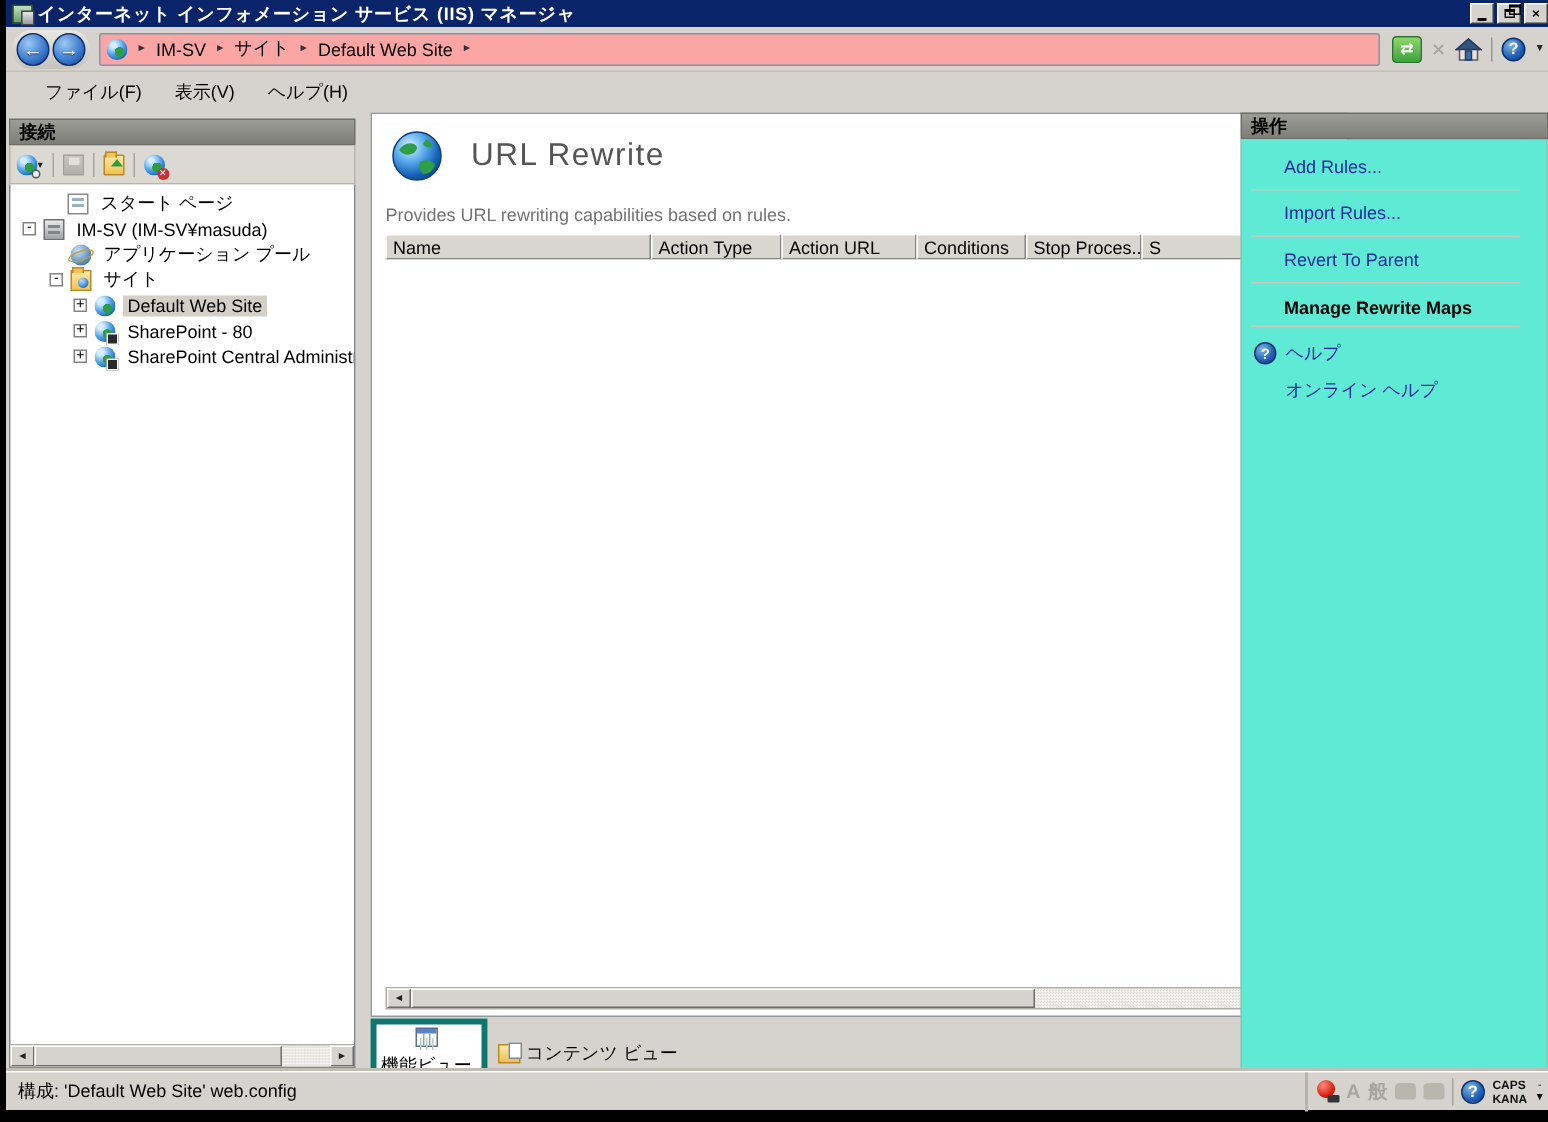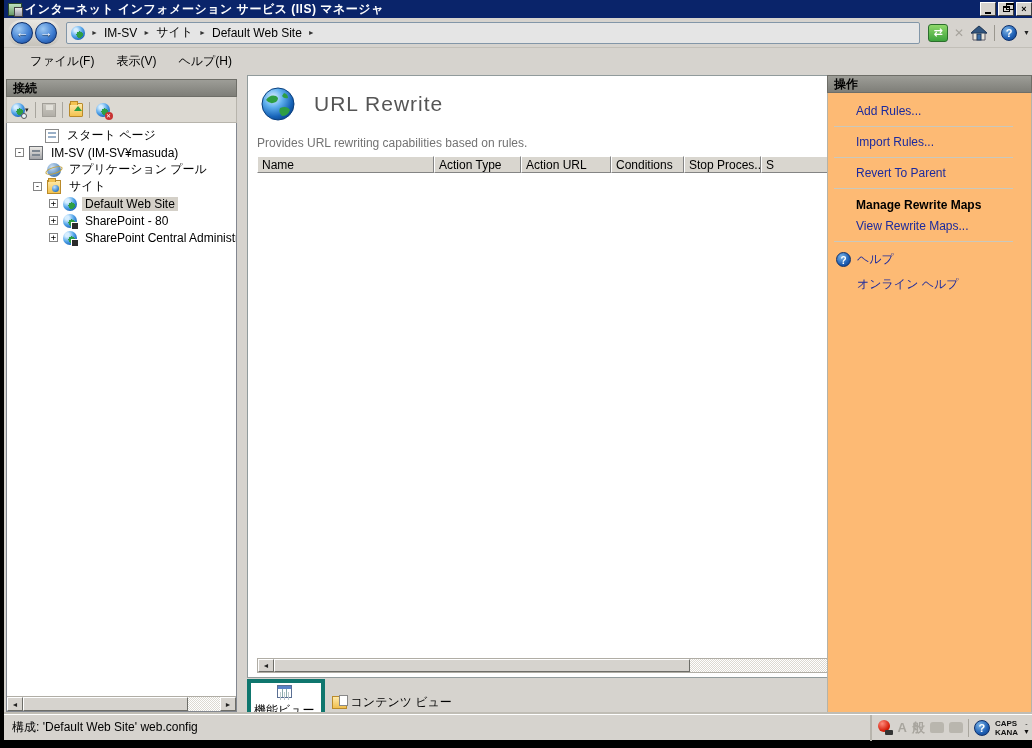--- a/index.html
+++ b/index.html
@@ -27,21 +27,21 @@
 
   
   .navbar { position:absolute; left:0; top:18px; right:0; height:30px; background:#d6d3ce;
             display:flex; align-items:center; padding:0 4px; border-bottom:1px solid #c2bfb8; }
   .nav-pill { background:linear-gradient(#e9e7e2,#c6c3bb); border-radius:13px; height:26px;
               display:flex; align-items:center; padding:0 3px; gap:2px; margin-right:6px; }
   .nav-circle { width:22px; height:22px; border-radius:50%; color:#fff; font-size:13px; font-weight:bold;
               display:flex; align-items:center; justify-content:center;
               background:radial-gradient(circle at 35% 30%, #9cc8f2, #3f7ed2 55%, #123f8e);
               border:1px solid #0d2f6b; text-shadow:0 1px 1px #123; }
-  .addressbar { flex:1; height:22px; background:#e5e5e5; border:1px solid #8296a8; border-radius:2px;
+  .addressbar { flex:1; height:22px; background:#fca5a5; border:1px solid #8296a8; border-radius:2px;
               display:flex; align-items:center; padding:0 4px; font-size:12px; gap:6px; }
   .crumb-arrow { font-size:7px; color:#333; }
   .crumb { color:#000; white-space:nowrap; }
   .nav-right { display:flex; align-items:center; gap:6px; margin-left:8px; }
   .btn-refresh { width:20px; height:18px; border-radius:3px; border:1px solid #2c6e2c;
               background:linear-gradient(#8fd86a,#3da33d); color:#fff; font-size:11px; font-weight:bold;
               display:flex; align-items:center; justify-content:center; }
   .btn-stop { color:#a6a39c; font-size:12px; font-weight:bold; }
   .icon-home { width:18px; height:16px; }
   .nav-sep { width:1px; height:16px; background:#9a978f; }
@@ -139,21 +139,21 @@
   .tab-icon-grid::before { content:""; position:absolute; left:0; top:0; right:0; height:3px; background:#5a82c8; }
   .tab-icon-grid::after { content:""; position:absolute; left:4px; top:3px; width:1px; bottom:0; background:#8aa;
              box-shadow:4px 0 0 #8aa, -2px 3px 0 #bcc, 2px 3px 0 #bcc, 6px 3px 0 #bcc; }
   .tab-icon-content { width:15px; height:13px; background:linear-gradient(#ffe9a8,#f0bf4e); border:1px solid #b98a2a;
              position:relative; }
   .tab-icon-content::after { content:""; position:absolute; right:-2px; top:-2px; width:7px; height:9px;
              background:#fff; border:1px solid #888; }
 
   
   .right-panel { position:absolute; left:823px; top:2px; right:2px; bottom:0; display:flex; flex-direction:column; }
-  .actions-body { flex:1; background:#fdba74; border:1px solid #b5b3a8; border-top:none; padding:6px 16px 0 4px;
+  .actions-body { flex:1; background:#5eead4; border:1px solid #b5b3a8; border-top:none; padding:6px 16px 0 4px;
              font-size:12px; overflow:hidden; }
   .act-link { color:#1b2a9e; padding:5px 0 5px 24px; cursor:pointer; }
   .act-sep { height:1px; background:#c9c8bd; margin:3px 2px; }
   .act-heading { color:#000; font-weight:bold; padding:6px 0 2px 24px; }
   .help-row { display:flex; align-items:center; gap:6px; padding:6px 0 2px 4px; }
   .help-badge { width:15px; height:15px; border-radius:50%; flex:none;
              background:radial-gradient(circle at 35% 30%, #7db6e8, #1e5fb4 60%, #113c7e);
              color:#fff; font-size:10px; font-weight:bold; text-align:center; line-height:15px; border:1px solid #0d2f6b; }
   .help-link { color:#1b2a9e; }
   .online-help { padding:6px 0 0 25px; }
@@ -368,21 +368,20 @@
     <div class="right-panel">
       <div class="panel-header">操作</div>
       <div class="actions-body">
         <div class="act-link">Add Rules...</div>
         <div class="act-sep"></div>
         <div class="act-link">Import Rules...</div>
         <div class="act-sep"></div>
         <div class="act-link">Revert To Parent</div>
         <div class="act-sep"></div>
         <div class="act-heading">Manage Rewrite Maps</div>
-        <div class="act-link">View Rewrite Maps...</div>
         <div class="act-sep"></div>
         <div class="help-row">
           <span class="help-badge">?</span>
           <span class="help-link">ヘルプ</span>
         </div>
         <div class="act-link online-help">オンライン ヘルプ</div>
       </div>
     </div>
   </div>
 

